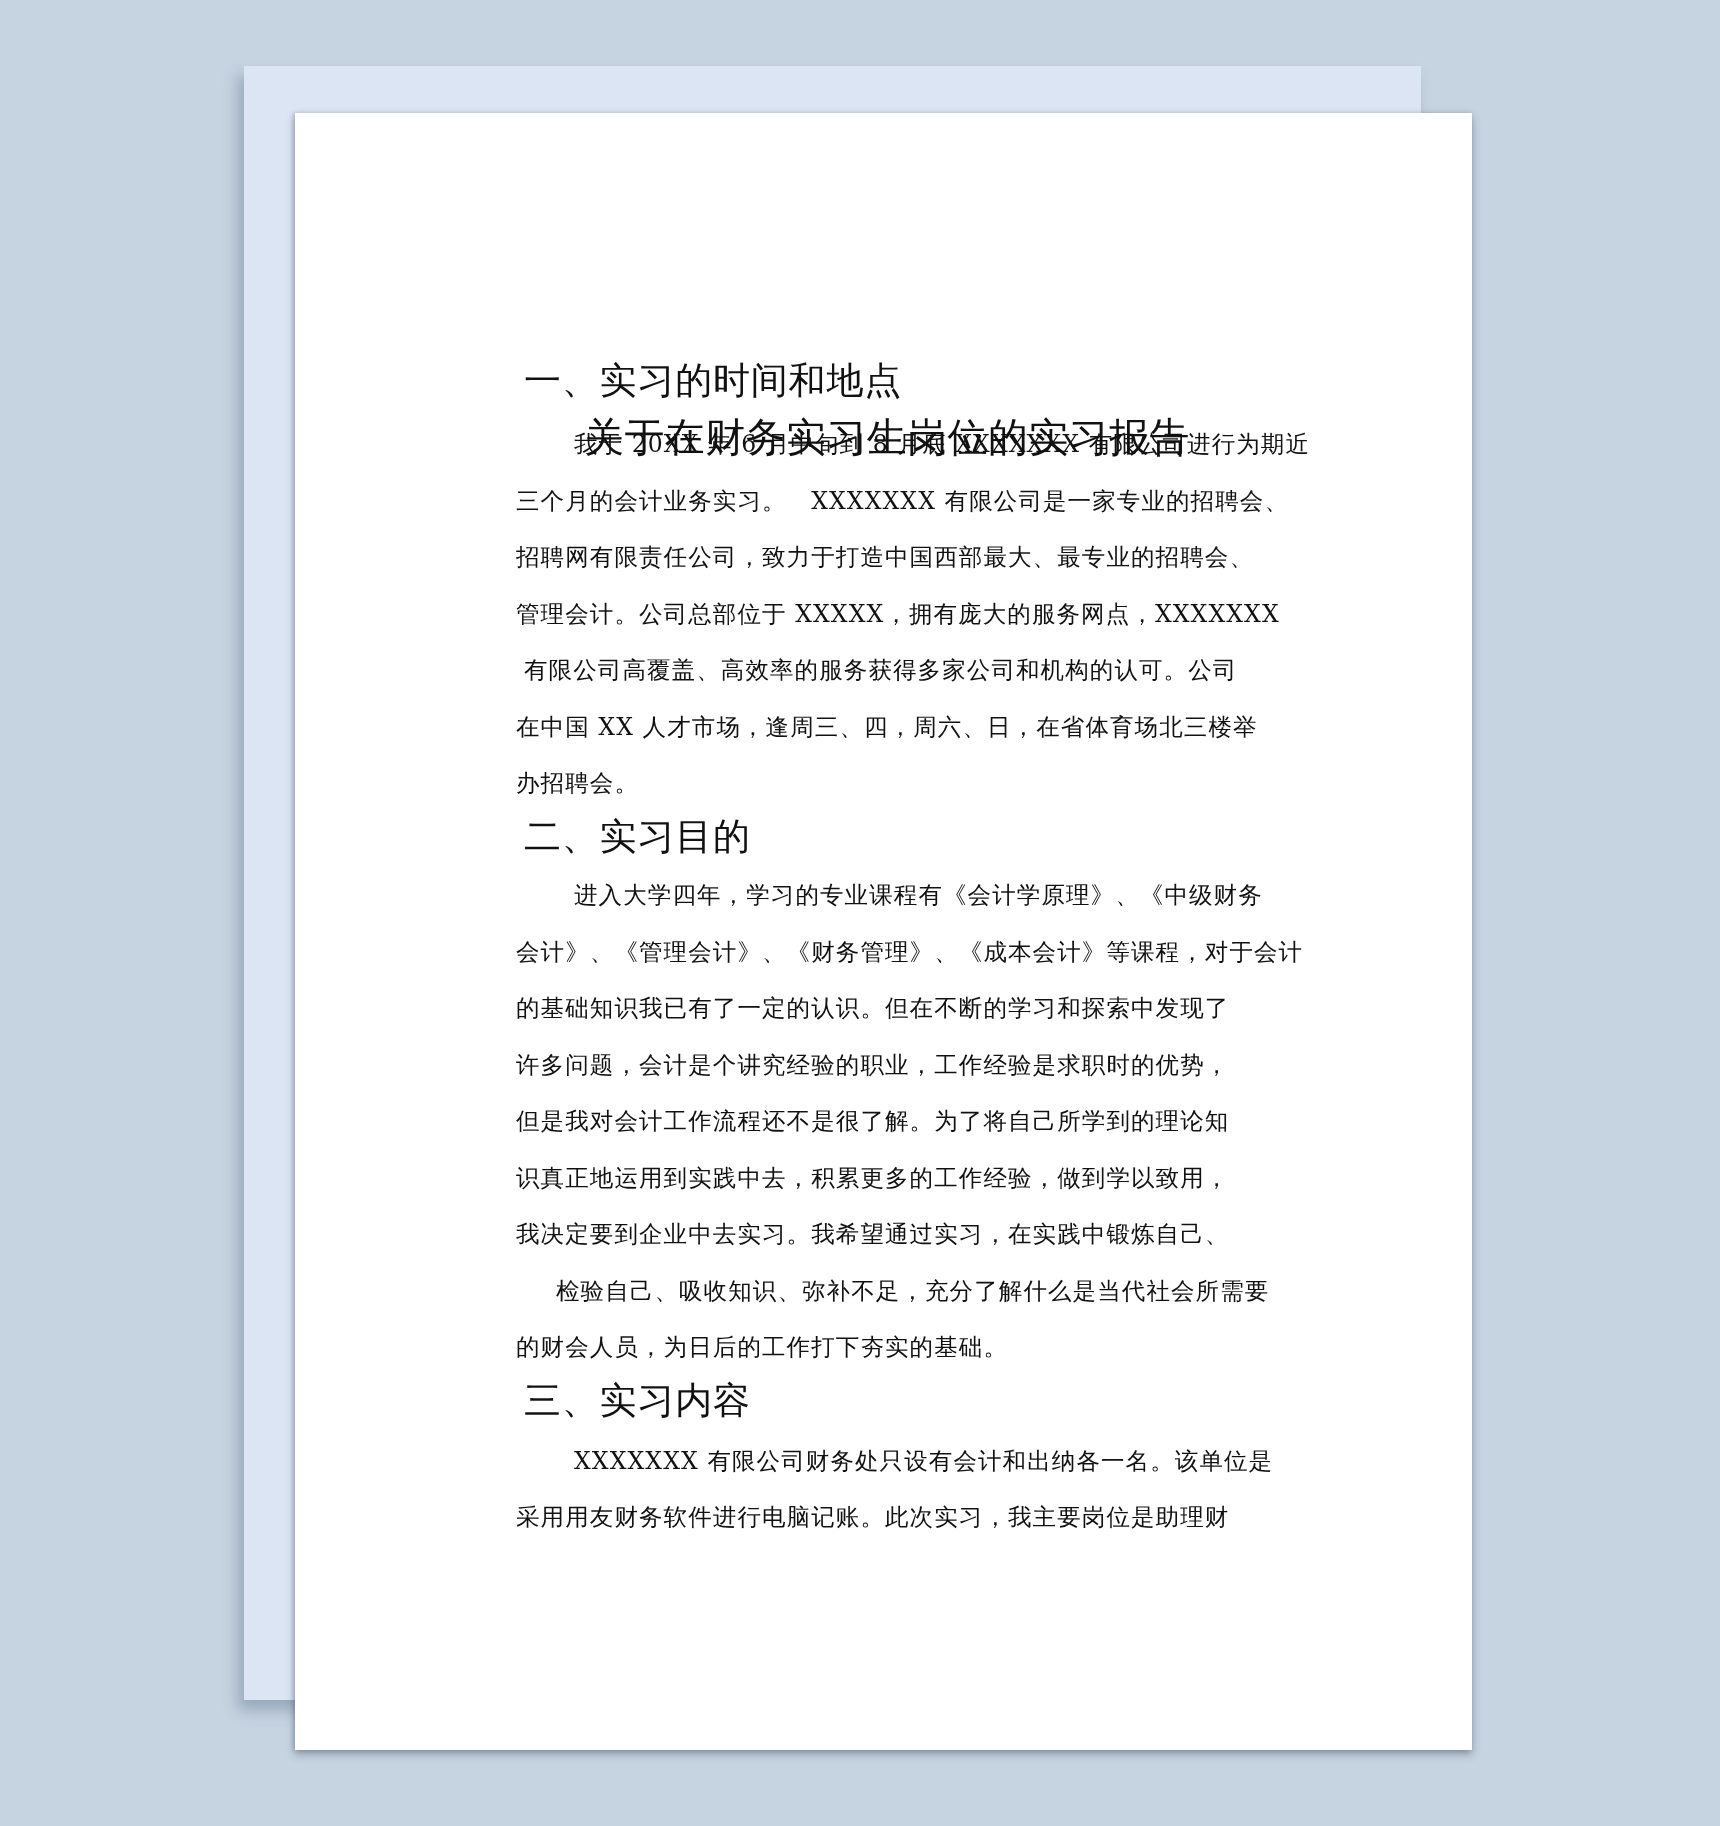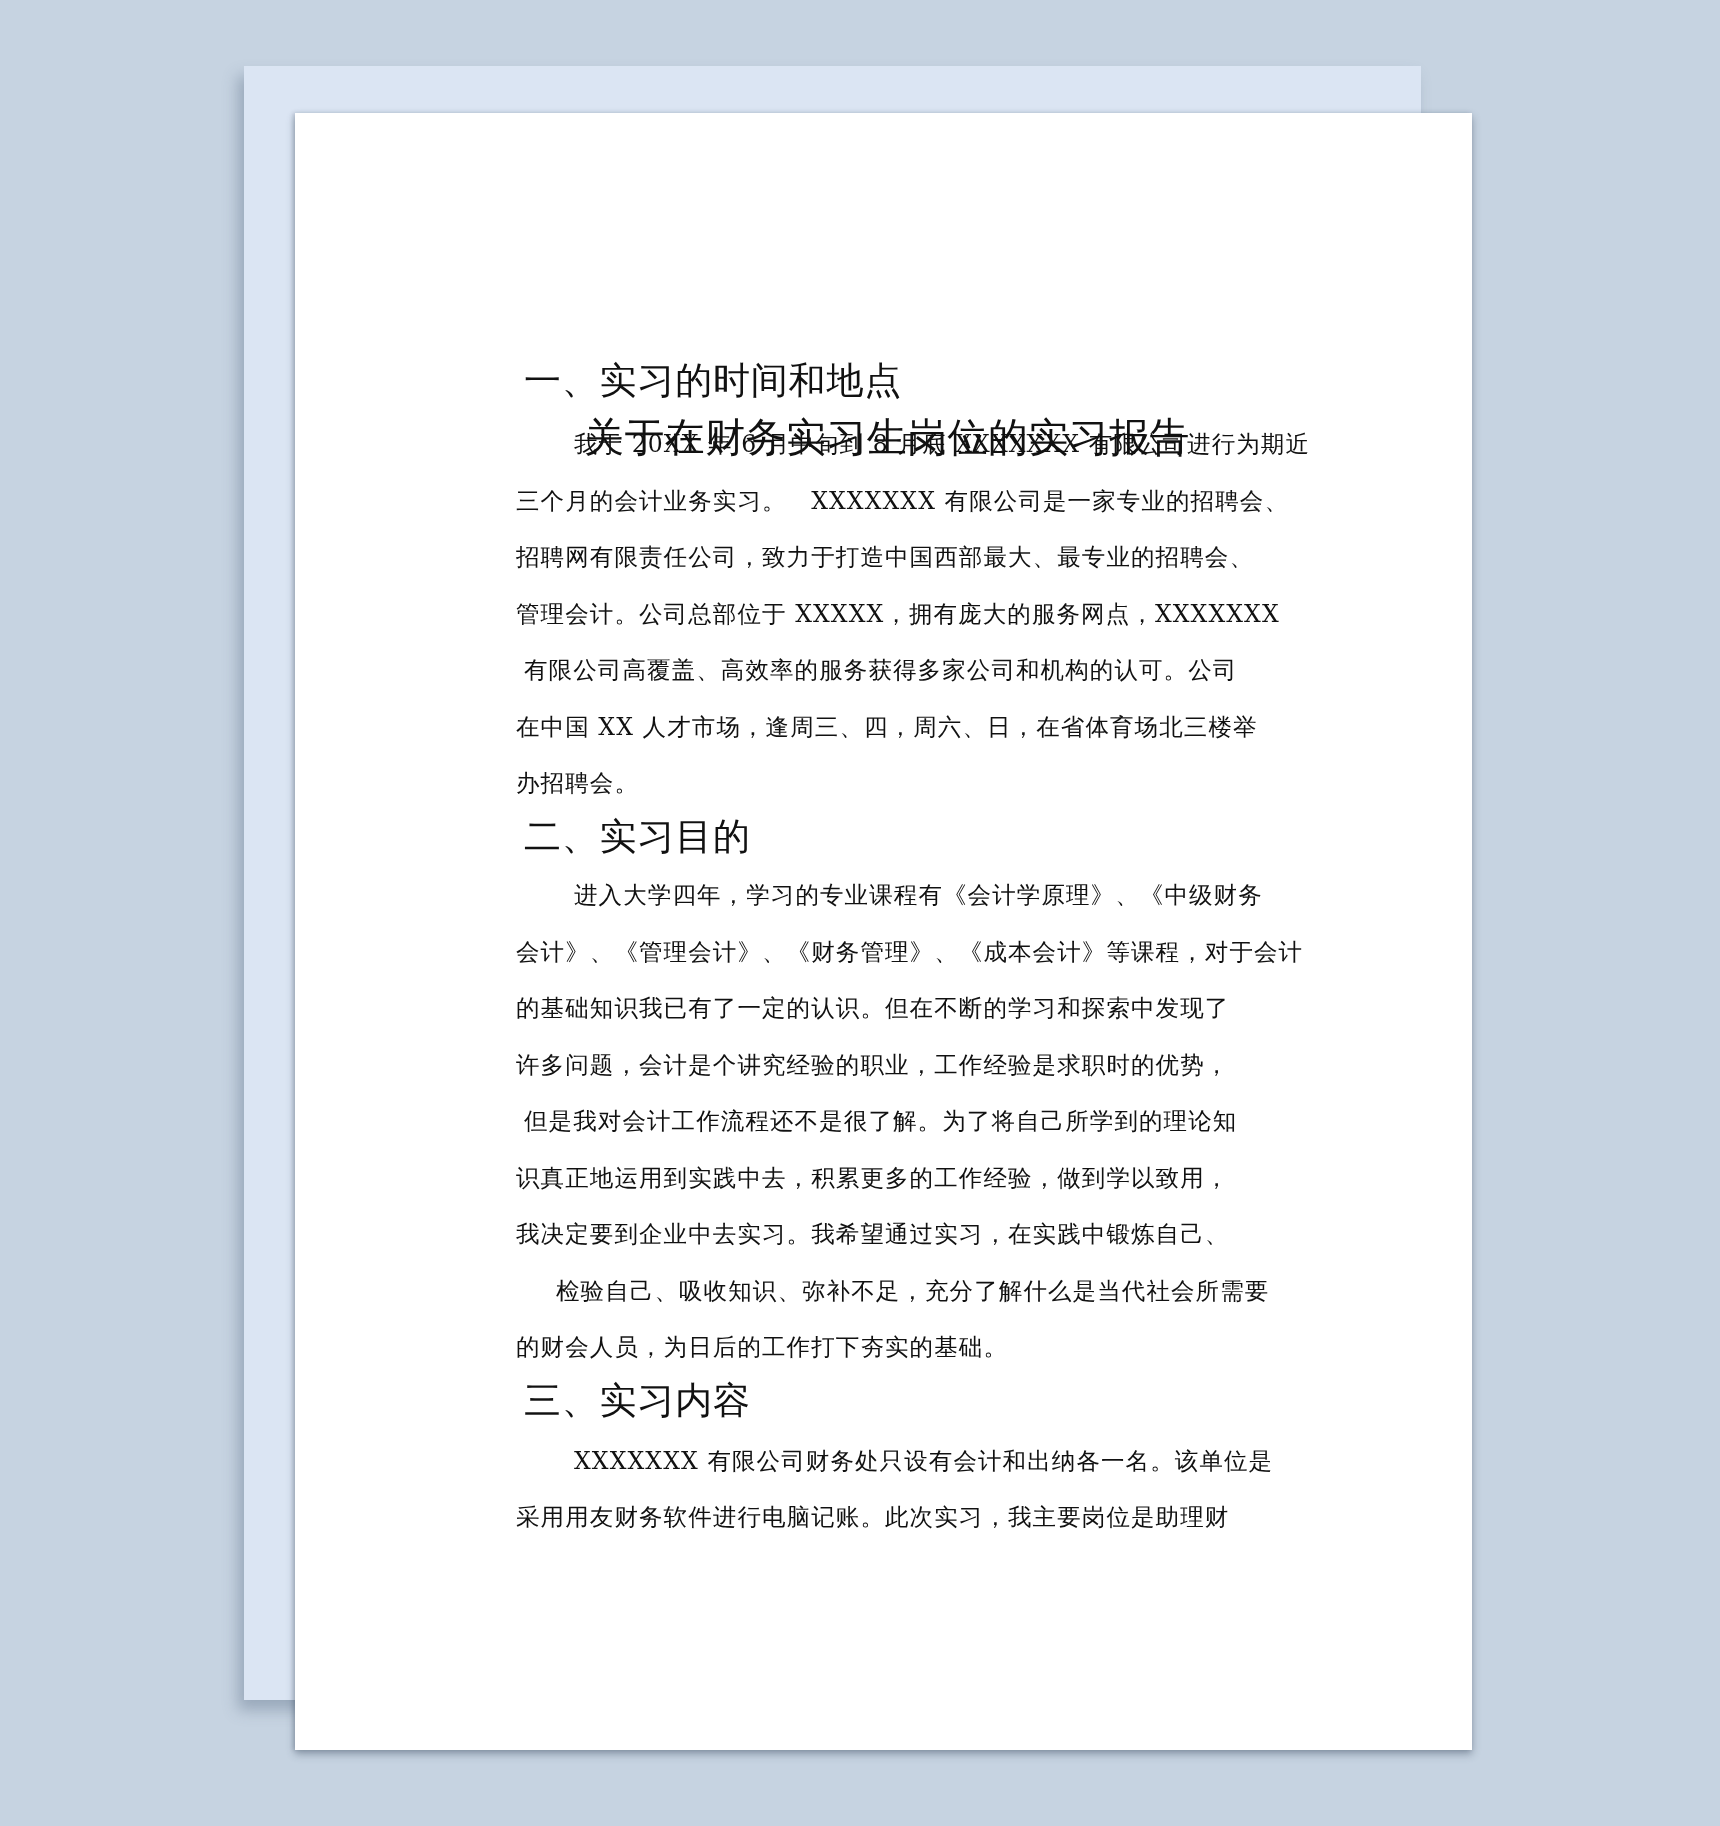--- a/index.html
+++ b/index.html
@@ -88,21 +88,21 @@
     <div class="line" style="top:487px;">管理会计。公司总部位于 XXXXX，拥有庞大的服务网点，XXXXXXX</div>
     <div class="line" style="top:543px;margin-left:8px;">有限公司高覆盖、高效率的服务获得多家公司和机构的认可。公司</div>
     <div class="line" style="top:600px;">在中国 XX 人才市场，逢周三、四，周六、日，在省体育场北三楼举</div>
     <div class="line" style="top:656px;">办招聘会。</div>
 
     <div class="heading" style="top:707px;">二、实习目的</div>
     <div class="line indent" style="top:768px;">进入大学四年，学习的专业课程有《会计学原理》、《中级财务</div>
     <div class="line" style="top:825px;">会计》、《管理会计》、《财务管理》、《成本会计》等课程，对于会计</div>
     <div class="line" style="top:881px;">的基础知识我已有了一定的认识。但在不断的学习和探索中发现了</div>
     <div class="line" style="top:938px;">许多问题，会计是个讲究经验的职业，工作经验是求职时的优势，</div>
-    <div class="line" style="top:994px;margin-left:8px;">但是我对会计工作流程还不是很了解。为了将自己所学到的理论知</div>
+    <div class="line" style="top:994px;">但是我对会计工作流程还不是很了解。为了将自己所学到的理论知</div>
     <div class="line" style="top:1051px;">识真正地运用到实践中去，积累更多的工作经验，做到学以致用，</div>
     <div class="line" style="top:1107px;">我决定要到企业中去实习。我希望通过实习，在实践中锻炼自己、</div>
     <div class="line" style="top:1164px;margin-left:40px;">检验自己、吸收知识、弥补不足，充分了解什么是当代社会所需要</div>
     <div class="line" style="top:1220px;">的财会人员，为日后的工作打下夯实的基础。</div>
 
     <div class="heading" style="top:1271px;">三、实习内容</div>
     <div class="line indent" style="top:1334px;">XXXXXXX 有限公司财务处只设有会计和出纳各一名。该单位是</div>
     <div class="line" style="top:1390px;">采用用友财务软件进行电脑记账。此次实习，我主要岗位是助理财</div>
 
   </div>

